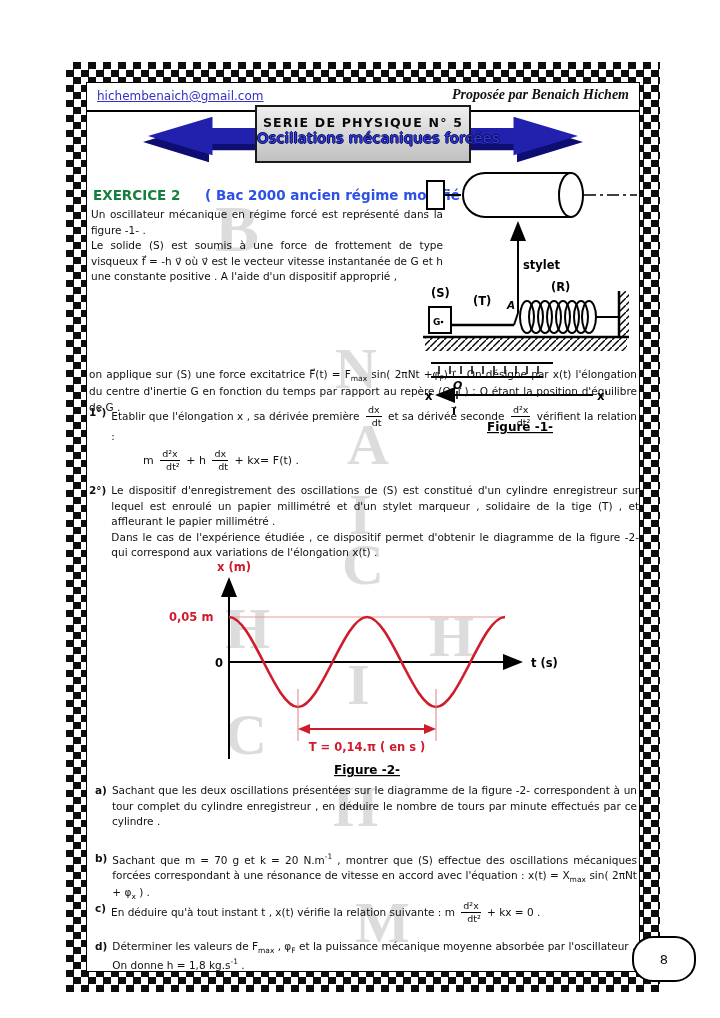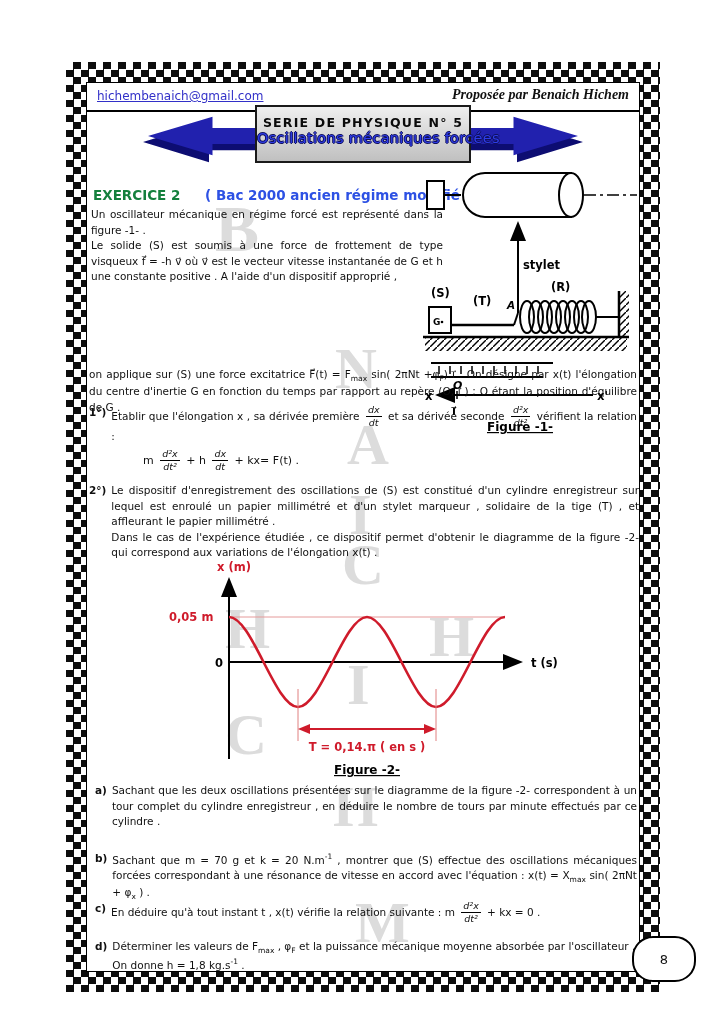--- a/index.html
+++ b/index.html
@@ -44,21 +44,21 @@
   .qtext p{margin:0;}
   .q1{left:2px;top:322px;width:548px;}
   .equation{position:absolute;left:56px;top:366px;font-size:11px;color:#101010;}
   .q2{left:2px;top:400px;width:550px;}
   .qa{left:8px;top:700px;width:542px;}
   .qb{left:8px;top:768px;width:542px;}
   .qc{left:8px;top:818px;width:542px;}
   .qd{left:8px;top:856px;width:542px;}
 
   
-  .frac{display:inline-flex;flex-direction:column;align-items:center;vertical-align:middle;margin:0 3px;font-size:9.5px;line-height:1.15;font-style:italic;}
+  .frac{display:inline-flex;flex-direction:column;align-items:flex-end;vertical-align:middle;margin:0 3px;font-size:9.5px;line-height:1.15;}
   .fnum{border-bottom:1px solid #000;padding:0 2px 0;}
   .fden{padding-top:1px;}
   .sub{vertical-align:sub;font-size:7.5px;}
   .sup{vertical-align:super;font-size:7.5px;}
 
   
   .fig1{position:absolute;left:336px;top:82px;}
   .fig2{position:absolute;left:52px;top:476px;}
 
   

